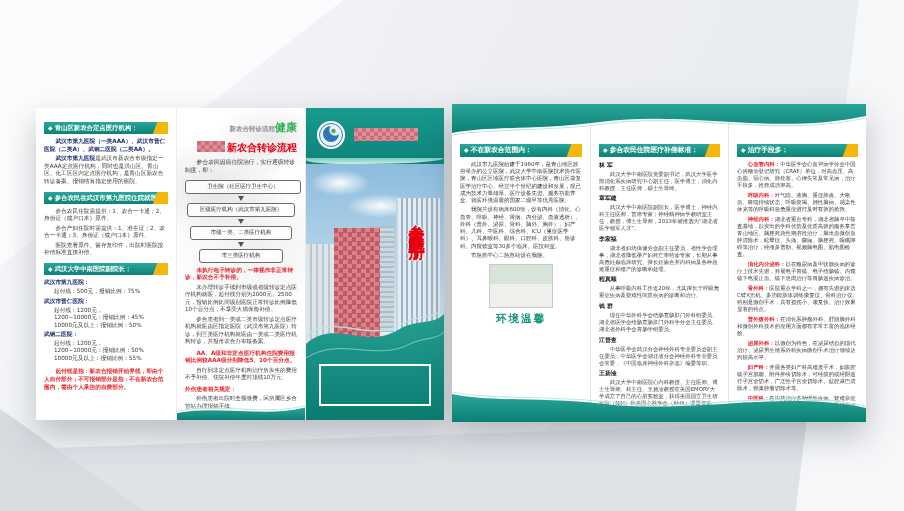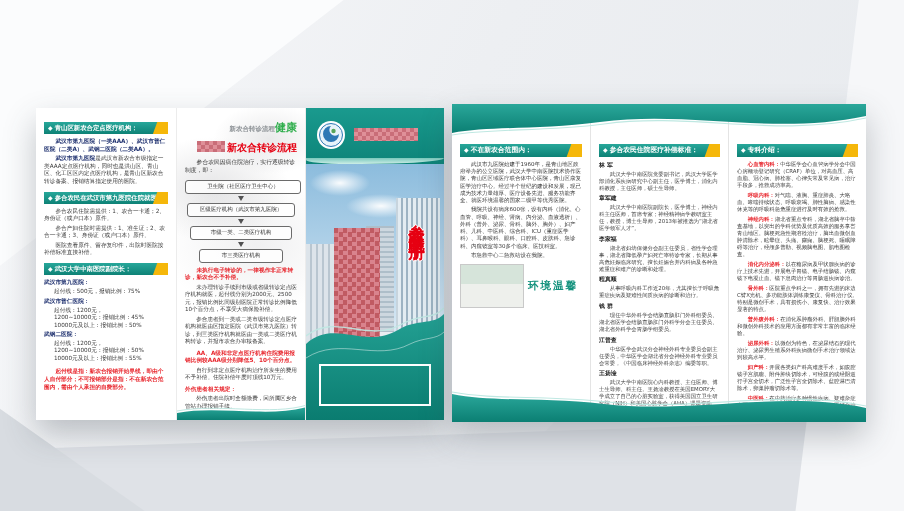--- a/index.html
+++ b/index.html
@@ -87,21 +87,21 @@
   .cov-wave{position:absolute;left:0;right:0;bottom:0;height:128px;}
   .addr-box{position:absolute;left:13px;right:13px;bottom:14px;height:38px;border:2px solid #fff;}
 
   
   .band{position:absolute;left:0;right:0;height:34px;pointer-events:none;z-index:3;}
   .band.top{top:0;} .band.bottom{bottom:0;}
   .rp{width:138px;padding:40px 8px 38px;}
   .rp + .rp{border-left:1px solid #e4e4e4;}
   .rp .sec-h{margin-top:0;font-size:6.8px;}
   .rt{font-size:5.5px;line-height:1.32;color:#3a3a3a;margin:0 0 2px;text-indent:2em;}
-  .photo-row{display:flex;align-items:center;gap:4px;margin:5px 0;}
+  .photo-row{display:flex;align-items:center;gap:4px;margin:5px 0;flex-direction:column;}
   .ph{width:62px;height:42px;border:1px solid #c9c9c9;flex:0 0 auto;}
   .ph1{background:linear-gradient(#d6e4da 0 45%,#eef0ec 45%),linear-gradient(#d6e4da,#eef0ec);}
   .ph2{background:radial-gradient(circle at 62% 52%,#f3f5f6 8px,#b6bec5 9px 16px,#d8dcdf 17px);}
   .ph3{background:linear-gradient(100deg,#d4dde0 55%,#bccdd2 55%),#d4dde0;position:relative;}
   .ph3::after{content:"";position:absolute;left:34px;top:10px;width:16px;height:26px;
         background:#3f9390;border-radius:3px;box-shadow:-12px 4px 0 -2px #57a3a0;}
   .plabel{font-size:10.5px;font-weight:bold;color:#12917c;letter-spacing:2px;white-space:nowrap;}
   .expert-name{font-size:5.9px;font-weight:bold;color:#222;margin:2.5px 0 1px;}
   .expert-desc{font-size:5.4px;color:#424242;line-height:1.3;text-indent:2em;}
   .spec{font-size:5.4px;color:#3a3a3a;line-height:1.32;margin:0 0 2.5px;text-indent:2em;}
@@ -273,21 +273,21 @@
         <div class="expert-name">江普查</div>
         <div class="expert-desc">中华医学会武汉分会神经外科专业委员会副主任委员，中华医学会湖北省分会神经外科专业委员会常委，《中国临床神经外科杂志》编委等职。</div>
       </div>
       <div>
         <div class="expert-name">王扬淦</div>
         <div class="expert-desc">武汉大学中南医院心内科教授、主任医师、博士生导师、科主任。王扬淦教授在美国EMORY大学成立了自己的心脏实验室，获得美国国立卫生研究院（NIH）和美国心脏学会（AHA）课题资助150多万美元，培养博士研究生、博士后研究员和临床专科医生十余人。</div>
       </div>
     </div>
 
     <div class="panel rp">
-      <div class="sec-h"><span class="dia">◆</span><span>专科介绍：</span></div>
+      <div class="sec-h"><span class="dia">◆</span><span>治疗手段多：</span></div>
       <p class="spec"><span class="sname">心血管内科：</span><span>中华医学会心血管病学分会中国心房颤动登记研究（CRAF）单位，对高血压、高血脂、冠心病、肺栓塞、心律失常及常见病，治疗手段多，抢救成功率高。</span></p>
       <p class="spec"><span class="sname">呼吸内科：</span><span>对气喘、液胸、重症肺炎、大咯血、哮喘持续状态、呼吸衰竭、肺性脑病、感染性休克等的呼吸科急危重症进行及时有效的抢救。</span></p>
       <p class="spec"><span class="sname">神经内科：</span><span>湖北省重点专科，湖北省脑卒中筛查基地，以突出的学科优势及优质高效的服务享誉青山地区。脑梗死急性期溶栓治疗，脑出血微创血肿清除术，眩晕症、头痛、癫痫、脑梗死、睡眠障碍等治疗，经颅多普勒、视频脑电图、肌电图检查。</span></p>
       <p class="spec"><span class="sname">消化内分泌科：</span><span>以在糖尿病及甲状腺疾病的诊疗上技术先进，开展电子胃镜、电子结肠镜、内窥镜下电凝止血、镜下息肉治疗等胃肠道疾病诊治。</span></p>
       <p class="spec"><span class="sname">骨外科：</span><span>医院重点学科之一，拥有先进的床边C臂X光机、多功能肢体训练康复仪、骨科治疗仪。特别是微创手术，具有损伤小、康复快、治疗效果显著的特点。</span></p>
       <p class="spec"><span class="sname">普外腹外科：</span><span>在消化系肿瘤外科、肝胆胰外科和微创外科技术的应用方面都有非常丰富的临床经验。</span></p>
       <p class="spec"><span class="sname">泌尿外科：</span><span>以微创为特色，在泌尿结石的现代治疗、泌尿男生殖系外科疾病微创手术治疗领域达到较高水平。</span></p>
       <p class="spec"><span class="sname">妇产科：</span><span>开展各类妇产科高难度手术，如腹腔镜子宫肌瘤、附件肿块切除术，可经腹的或经阴道行子宫全切术，广泛性子宫全切除术、盆腔淋巴清除术，卵巢肿瘤切除术等。</span></p>
       <p class="spec"><span class="sname">中医科：</span><span>在中药治疗多种慢性疾病、疑难杂症方面积累了丰富的临床经验，特别是中西医结合治疗病毒性肝炎、肝硬化、肝硬化腹水，具有较好疗效。</span></p>
 

